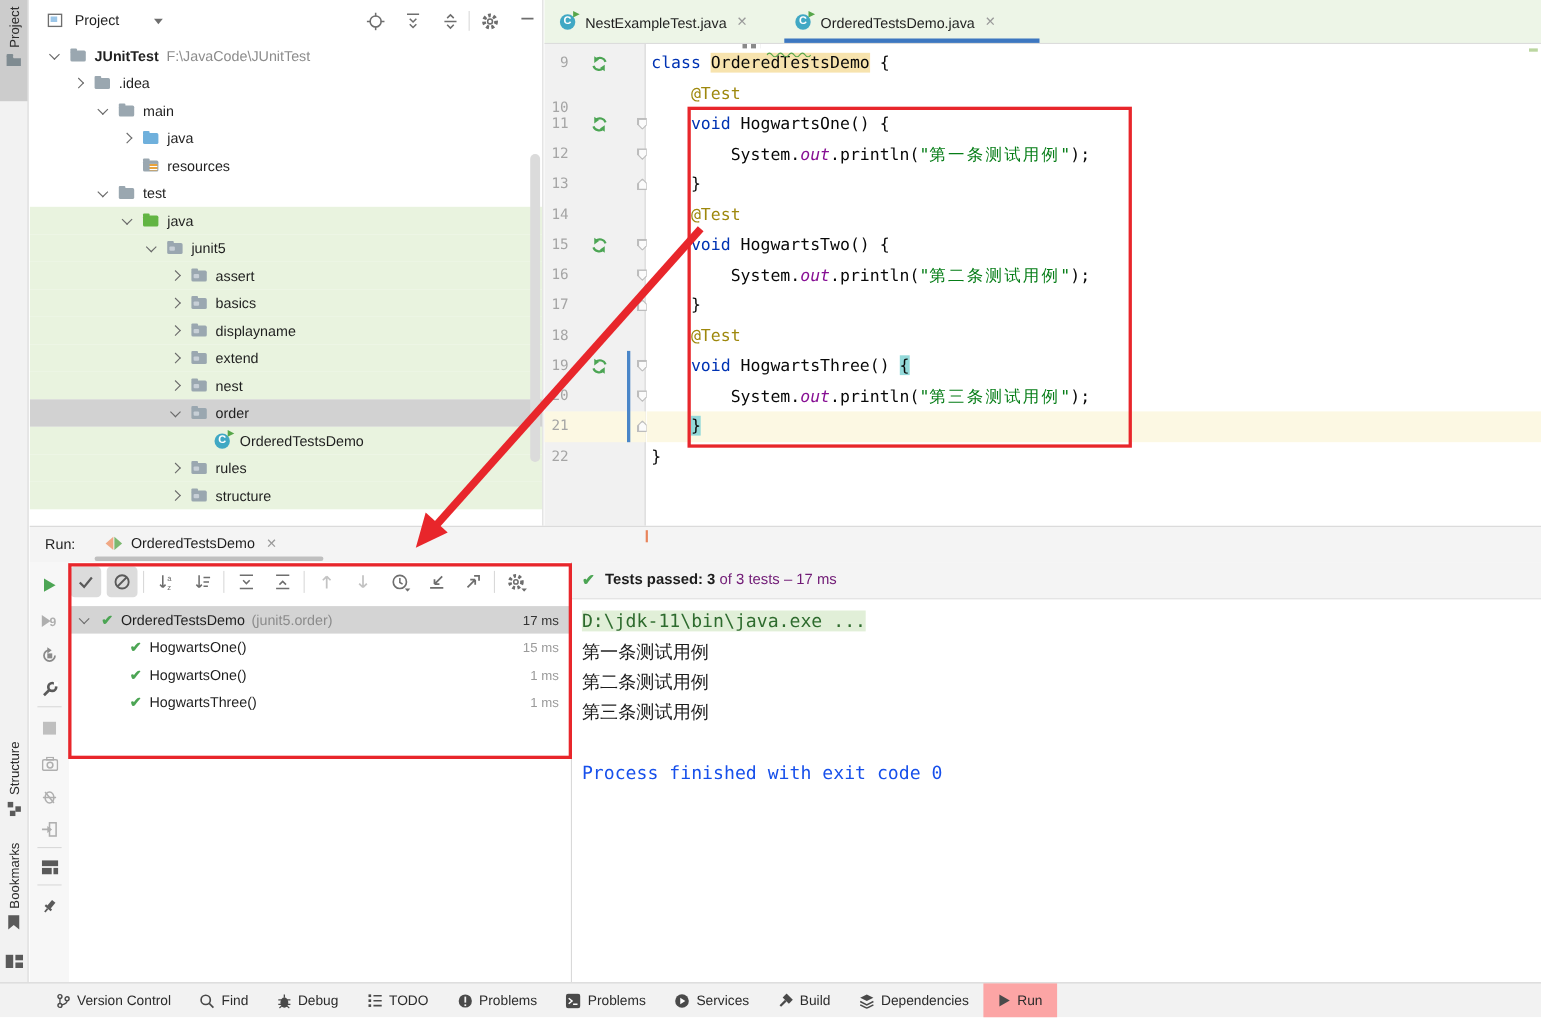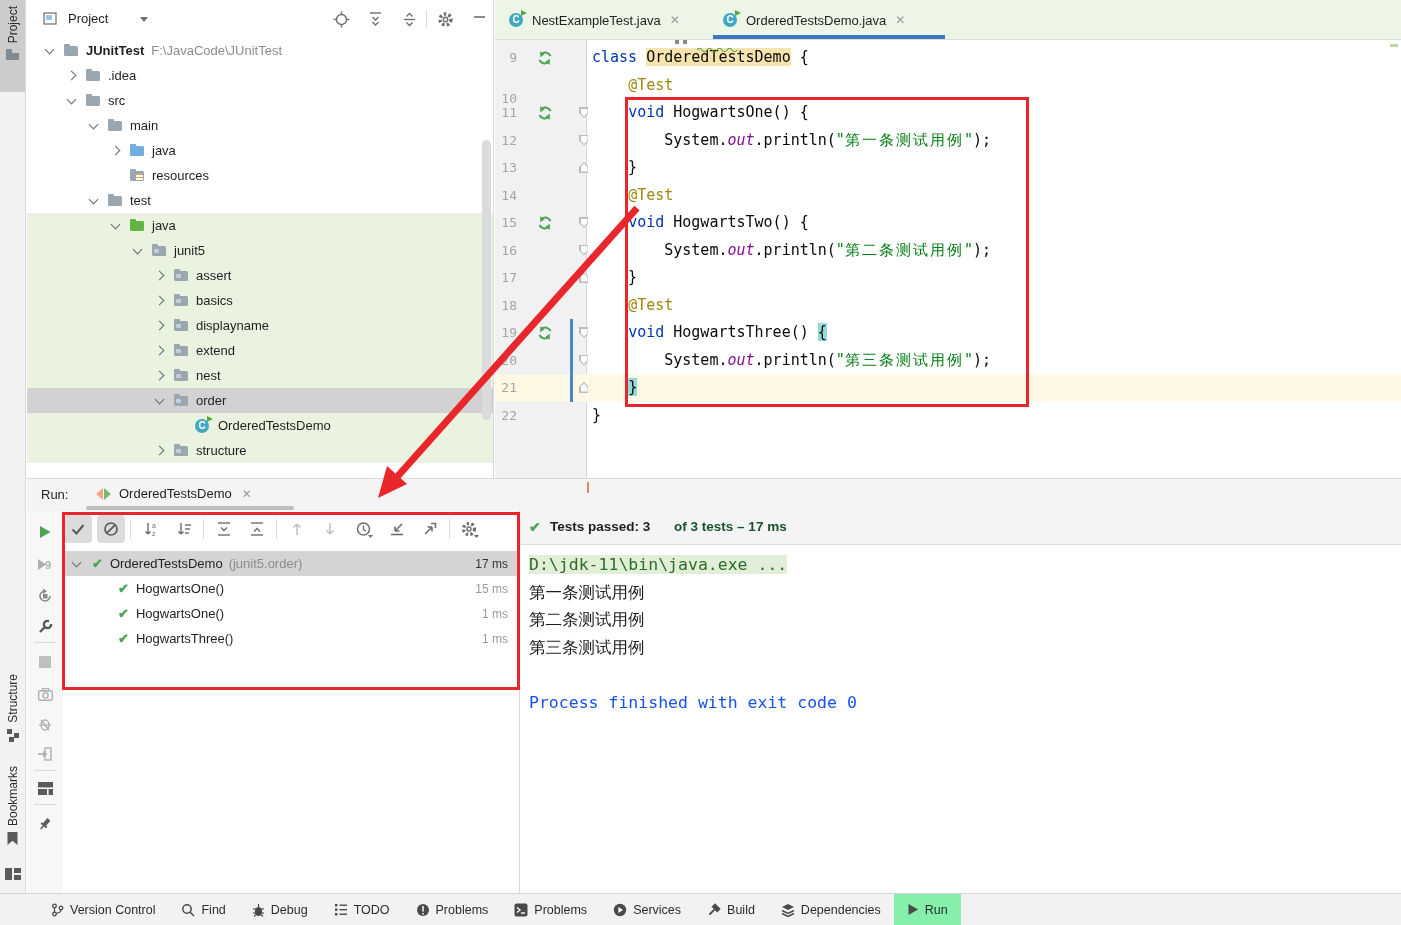--- a/index.html
+++ b/index.html
@@ -97,30 +97,30 @@
 .test-check { color:#4CA554; font-size:13px; font-weight:bold; margin-right:7px; }
 .test-time { position:absolute; right:10px; color:#9a9a9a; font-size:12px; }
 .test-time.dark { color:#333; }
 .test-sub { color:#8c8c8c; margin-left:6px; }
 
 #console-pane { position:absolute; left:519px; top:511px; width:882px; height:382px; background:#fff; border-left:1px solid #D9D9D9; }
 #console-header { position:absolute; left:0; top:0; right:0; height:34px; background:#F4F4F4; border-bottom:1px solid #D9D9D9; }
 #console-header .chk { position:absolute; left:9px; top:8px; color:#4CA554; font-weight:bold; font-size:14px; }
 #console-header .txt { position:absolute; left:30px; top:8px; font-size:13.5px; }
 #console-header .txt b { color:#1d1d1d; }
-#console-header .txt .gray { color:#14532d; font-weight:bold;margin-left:20px; }
+#console-header .txt .gray { color:#701a75; font-weight:normal; }
 .con-line { position:absolute; left:9px; height:27.5px; line-height:27.5px; font-family:"DejaVu Sans Mono",monospace; font-size:16.5px; white-space:pre; }
 .con-cmd span { background:#E1EFD8; color:#2E6B2E; }
 .con-std { color:#1c1c1c; }
 .con-sys { color:#1750EB; }
 
 
 #statusbar { position:absolute; left:0; top:893px; width:1401px; height:32px; background:#F2F2F2; border-top:1px solid #D5D5D5; display:flex; align-items:center; padding-left:38px; }
 .sb-item { display:flex; align-items:center; gap:6px; font-size:12.5px; color:#2b2b2b; padding:0 13px; height:32px; }
-.sb-item.active { background:#86efac; }
+.sb-item.active { background:#fca5a5; }
 
 
 #annot { position:absolute; left:0; top:0; z-index:60; pointer-events:none; }
 
 .squiggle { position:absolute; }
 </style>
 </head>
 <body>
 <div id="app">
 
@@ -213,29 +213,20 @@
         <div class="tree-row">
           <span style="display: inline-flex; width: 16px; justify-content: center; flex: 0 0 auto; margin-left: 36px;">
             <span class="chev right"></span>
           </span>
           <span class="ic" style="margin-left: 6px;">
             <span class="folder-base"></span>
           </span>
           <span class="tree-label">.idea</span>
         </div>
         <div class="tree-row">
-          <span style="display: inline-flex; width: 16px; justify-content: center; flex: 0 0 auto; margin-left: 36px;">
-            <span class="chev down"></span>
-          </span>
-          <span class="ic" style="margin-left: 6px;">
-            <span class="folder-base"></span>
-          </span>
-          <span class="tree-label">src</span>
-        </div>
-        <div class="tree-row">
           <span style="display: inline-flex; width: 16px; justify-content: center; flex: 0 0 auto; margin-left: 58px;">
             <span class="chev down"></span>
           </span>
           <span class="ic" style="margin-left: 6px;">
             <span class="folder-base"></span>
           </span>
           <span class="tree-label">main</span>
         </div>
         <div class="tree-row">
           <span style="display: inline-flex; width: 16px; justify-content: center; flex: 0 0 auto; margin-left: 80px;">
@@ -334,20 +325,29 @@
           </span>
           <span class="tree-label">order</span>
         </div>
         <div class="tree-row green">
           <span style="display: inline-flex; width: 16px; justify-content: center; flex: 0 0 auto; margin-left: 146px;"></span>
           <span class="ic" style="margin-left: 6px;">
             <span class="class-ic">C</span>
             <span class="class-run"></span>
           </span>
           <span class="tree-label">OrderedTestsDemo</span>
+        </div>
+        <div class="tree-row green">
+          <span style="display: inline-flex; width: 16px; justify-content: center; flex: 0 0 auto; margin-left: 124px;">
+            <span class="chev right"></span>
+          </span>
+          <span class="ic f-pkg" style="margin-left: 6px;">
+            <span class="folder-base"></span>
+          </span>
+          <span class="tree-label">rules</span>
         </div>
         <div class="tree-row green">
           <span style="display: inline-flex; width: 16px; justify-content: center; flex: 0 0 auto; margin-left: 124px;">
             <span class="chev right"></span>
           </span>
           <span class="ic f-pkg" style="margin-left: 6px;">
             <span class="folder-base"></span>
           </span>
           <span class="tree-label">structure</span>
         </div>

